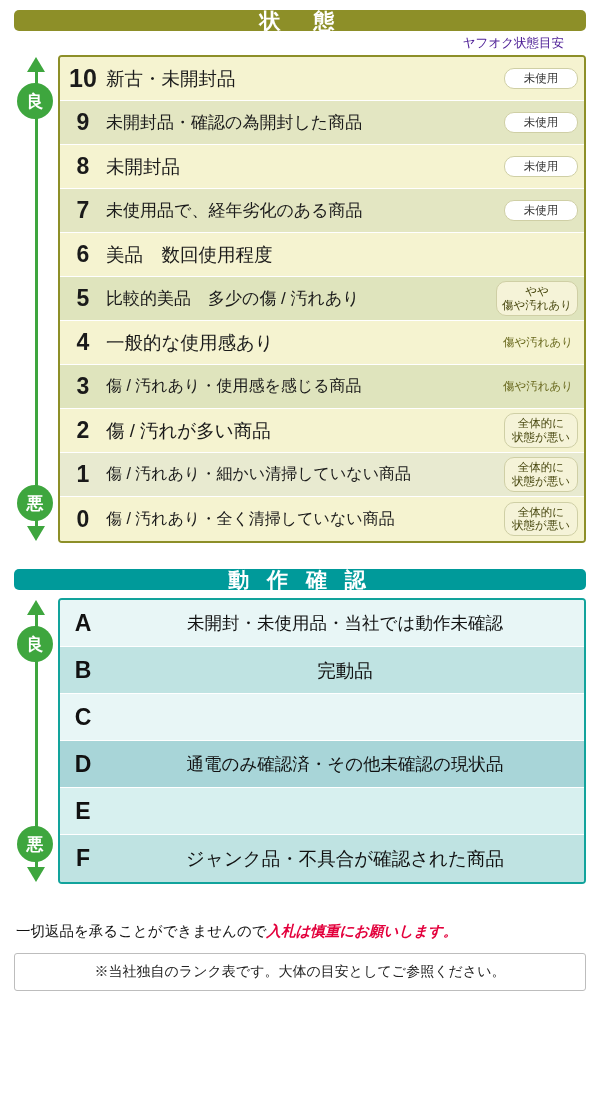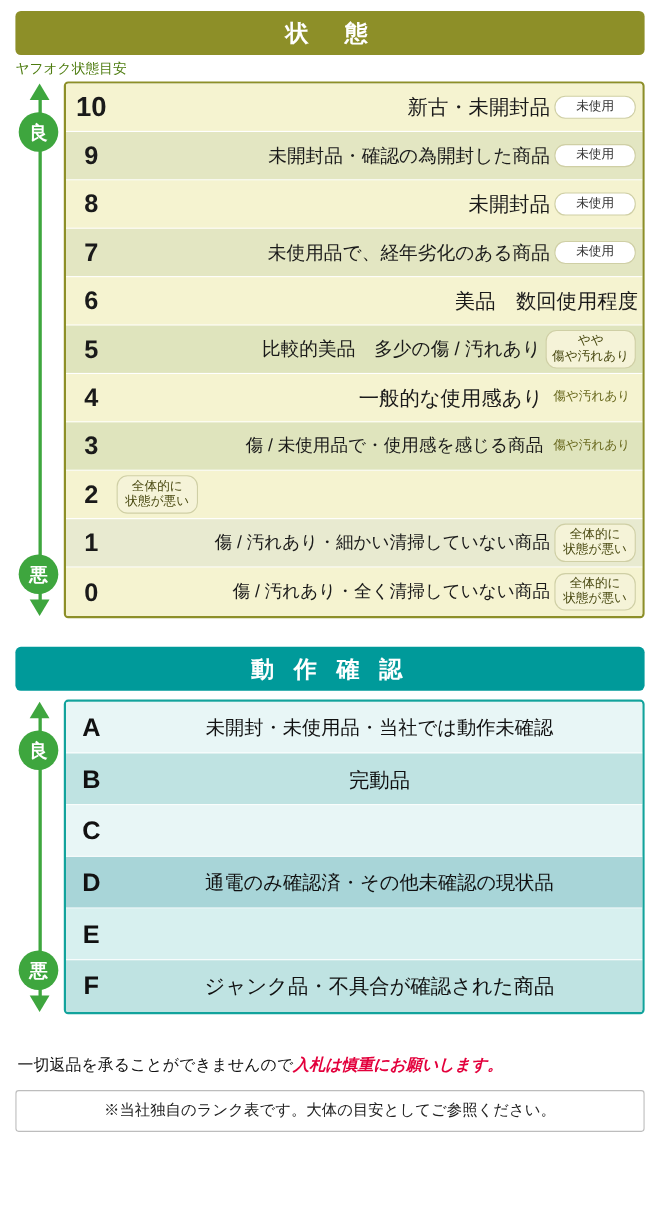--- a/index.html
+++ b/index.html
@@ -10,40 +10,40 @@
   body {
     width: 600px; height: 1097px;
     font-family: "Liberation Sans", sans-serif;
     color: #222;
     position: relative;
     overflow: hidden;
   }
 
   
   .sec-header {
-    height: 40px;
+    height: 21px;
     display: flex;
     align-items: center;
     justify-content: center;
     color: #ffffff;
     font-size: 21px;
     font-weight: bold;
     letter-spacing: 6px;
     border-radius: 5px;
   }
   #condition-header { background: #8d8f28; }
   #operation-header { background: #009a9a; }
 
   .sec-wrap { padding: 0 14px; }
 
   
   .note-right {
-    text-align: left;
+    text-align: right;
     font-size: 12.5px;
-    color: #4d7c0f;
+    color: #4c1d95;
     padding: 4px 22px 3px 0;
   }
 
   
   .table-block {
     display: flex;
     align-items: stretch;
   }
   .arrow-col {
     width: 44px;
@@ -108,21 +108,20 @@
     font-weight: bold;
     color: #1a1a1a;
   }
   .c-rank.small { font-size: 23px; }
   .c-text {
     flex: 1 1 auto;
     font-size: 18.5px;
     color: #1a1a1a;
     padding-right: 4px;
     white-space: nowrap;
-    text-align: right;
   }
   .c-text.sm { font-size: 17px; }
   .c-text.xs { font-size: 16px; }
   .c-tag {
     flex: 0 0 auto;
     margin-right: 6px;
     min-width: 74px;
     text-align: center;
     font-size: 11.5px;
     line-height: 1.15;
@@ -237,25 +236,26 @@
           <div class="c-text sm">比較的美品　多少の傷 / 汚れあり</div>
           <div class="c-tag boxed-tan">やや<br>傷や汚れあり</div>
         </div>
         <div class="c-row" style="background: rgb(245, 243, 208);">
           <div class="c-rank small">4</div>
           <div class="c-text">一般的な使用感あり</div>
           <div class="c-tag plain">傷や汚れあり</div>
         </div>
         <div class="c-row" style="background: rgb(223, 228, 189);">
           <div class="c-rank small">3</div>
-          <div class="c-text xs">傷 / 未使用品で・使用感を感じる商品</div>
+          <div class="c-text xs">傷 / 汚れあり・使用感を感じる商品</div>
           <div class="c-tag plain">傷や汚れあり</div>
         </div>
         <div class="c-row" style="background: rgb(245, 243, 208);">
           <div class="c-rank small">2</div>
+          <div class="c-text">傷 / 汚れが多い商品</div>
           <div class="c-tag boxed-tan">全体的に<br>状態が悪い</div>
         </div>
         <div class="c-row" style="background: rgb(232, 234, 208);">
           <div class="c-rank small">1</div>
           <div class="c-text xs">傷 / 汚れあり・細かい清掃していない商品</div>
           <div class="c-tag boxed-tan">全体的に<br>状態が悪い</div>
         </div>
         <div class="c-row" style="background: rgb(245, 243, 208);">
           <div class="c-rank small">0</div>
           <div class="c-text xs">傷 / 汚れあり・全く清掃していない商品</div>

